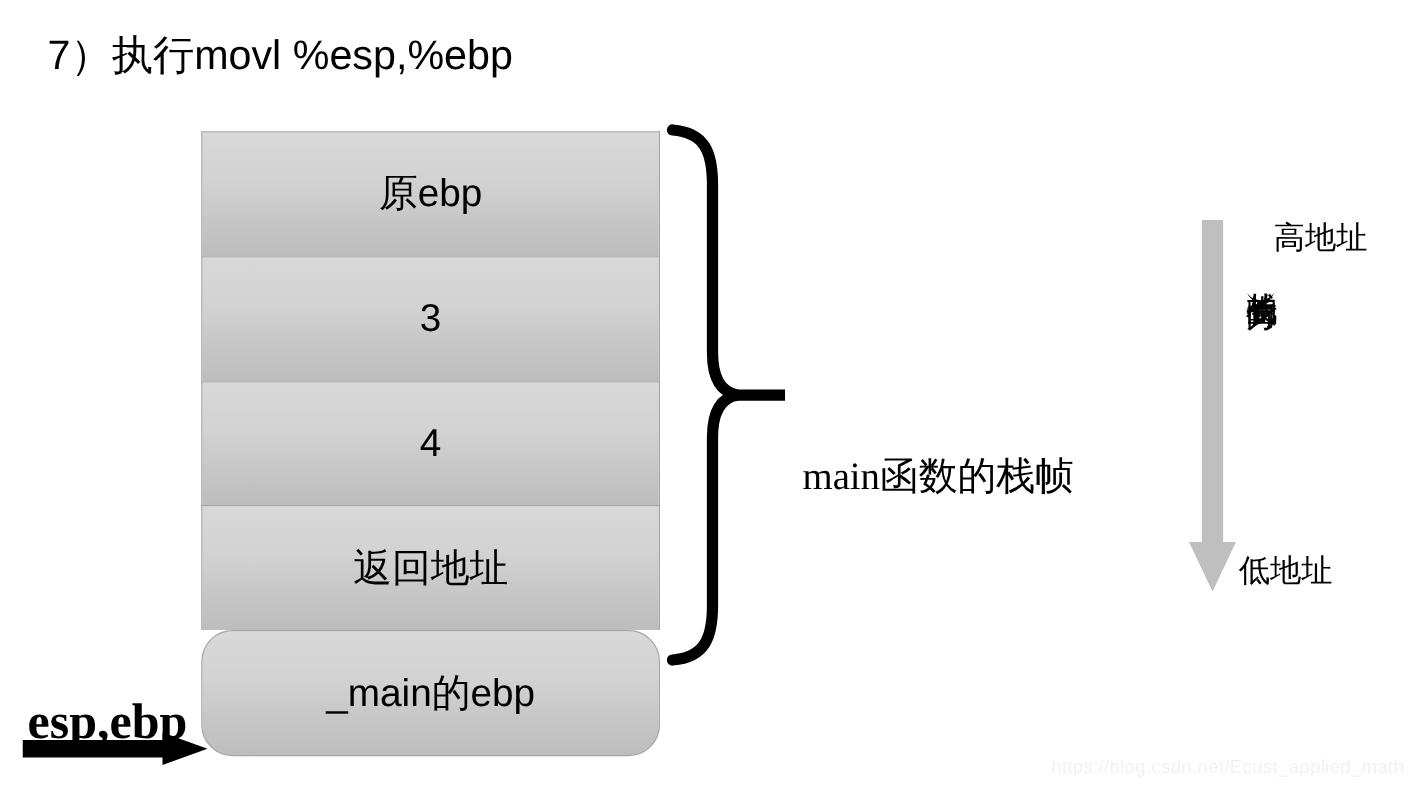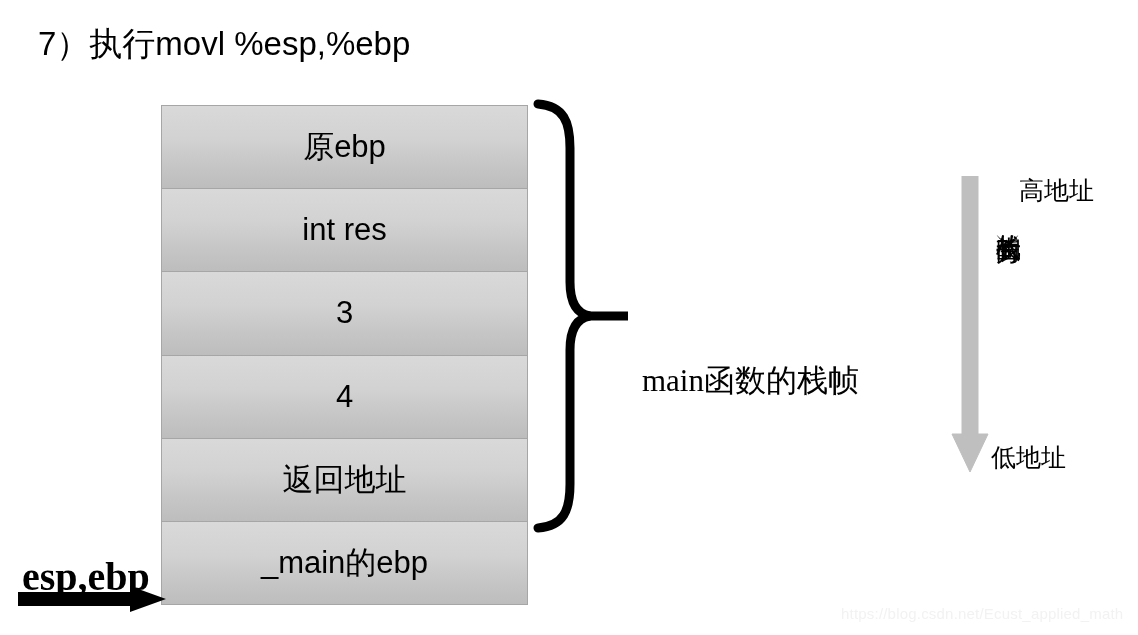--- a/index.html
+++ b/index.html
@@ -44,20 +44,21 @@
     box-sizing: border-box;
     border: 1px solid #a6a6a6;
     border-bottom: none;
     background: linear-gradient(to bottom, #d9d9d9 0%, #d2d2d2 40%, #c6c6c6 72%, #bdbdbd 100%);
     display: flex;
     align-items: center;
     justify-content: center;
   }
   .stack-cell:last-child {
     border-bottom: 1px solid #a6a6a6;
+    border-radius: 25px;
   }
   .stack-label {
     font-family: "Liberation Sans", sans-serif;
     font-size: 31px;
     color: #000000;
     letter-spacing: 0px;
     white-space: pre;
   }
 
   
@@ -162,23 +163,20 @@
   }
 </style>
 </head>
 <body>
 
 <div id="title">7）执行movl %esp,%ebp</div>
 
 <div id="stack">
   <div class="stack-cell">
     <span class="stack-label">原ebp</span>
-  </div>
-  <div class="stack-cell">
-    <span class="stack-label">int res</span>
   </div>
   <div class="stack-cell">
     <span class="stack-label">3</span>
   </div>
   <div class="stack-cell">
     <span class="stack-label">4</span>
   </div>
   <div class="stack-cell">
     <span class="stack-label">返回地址</span>
   </div>

